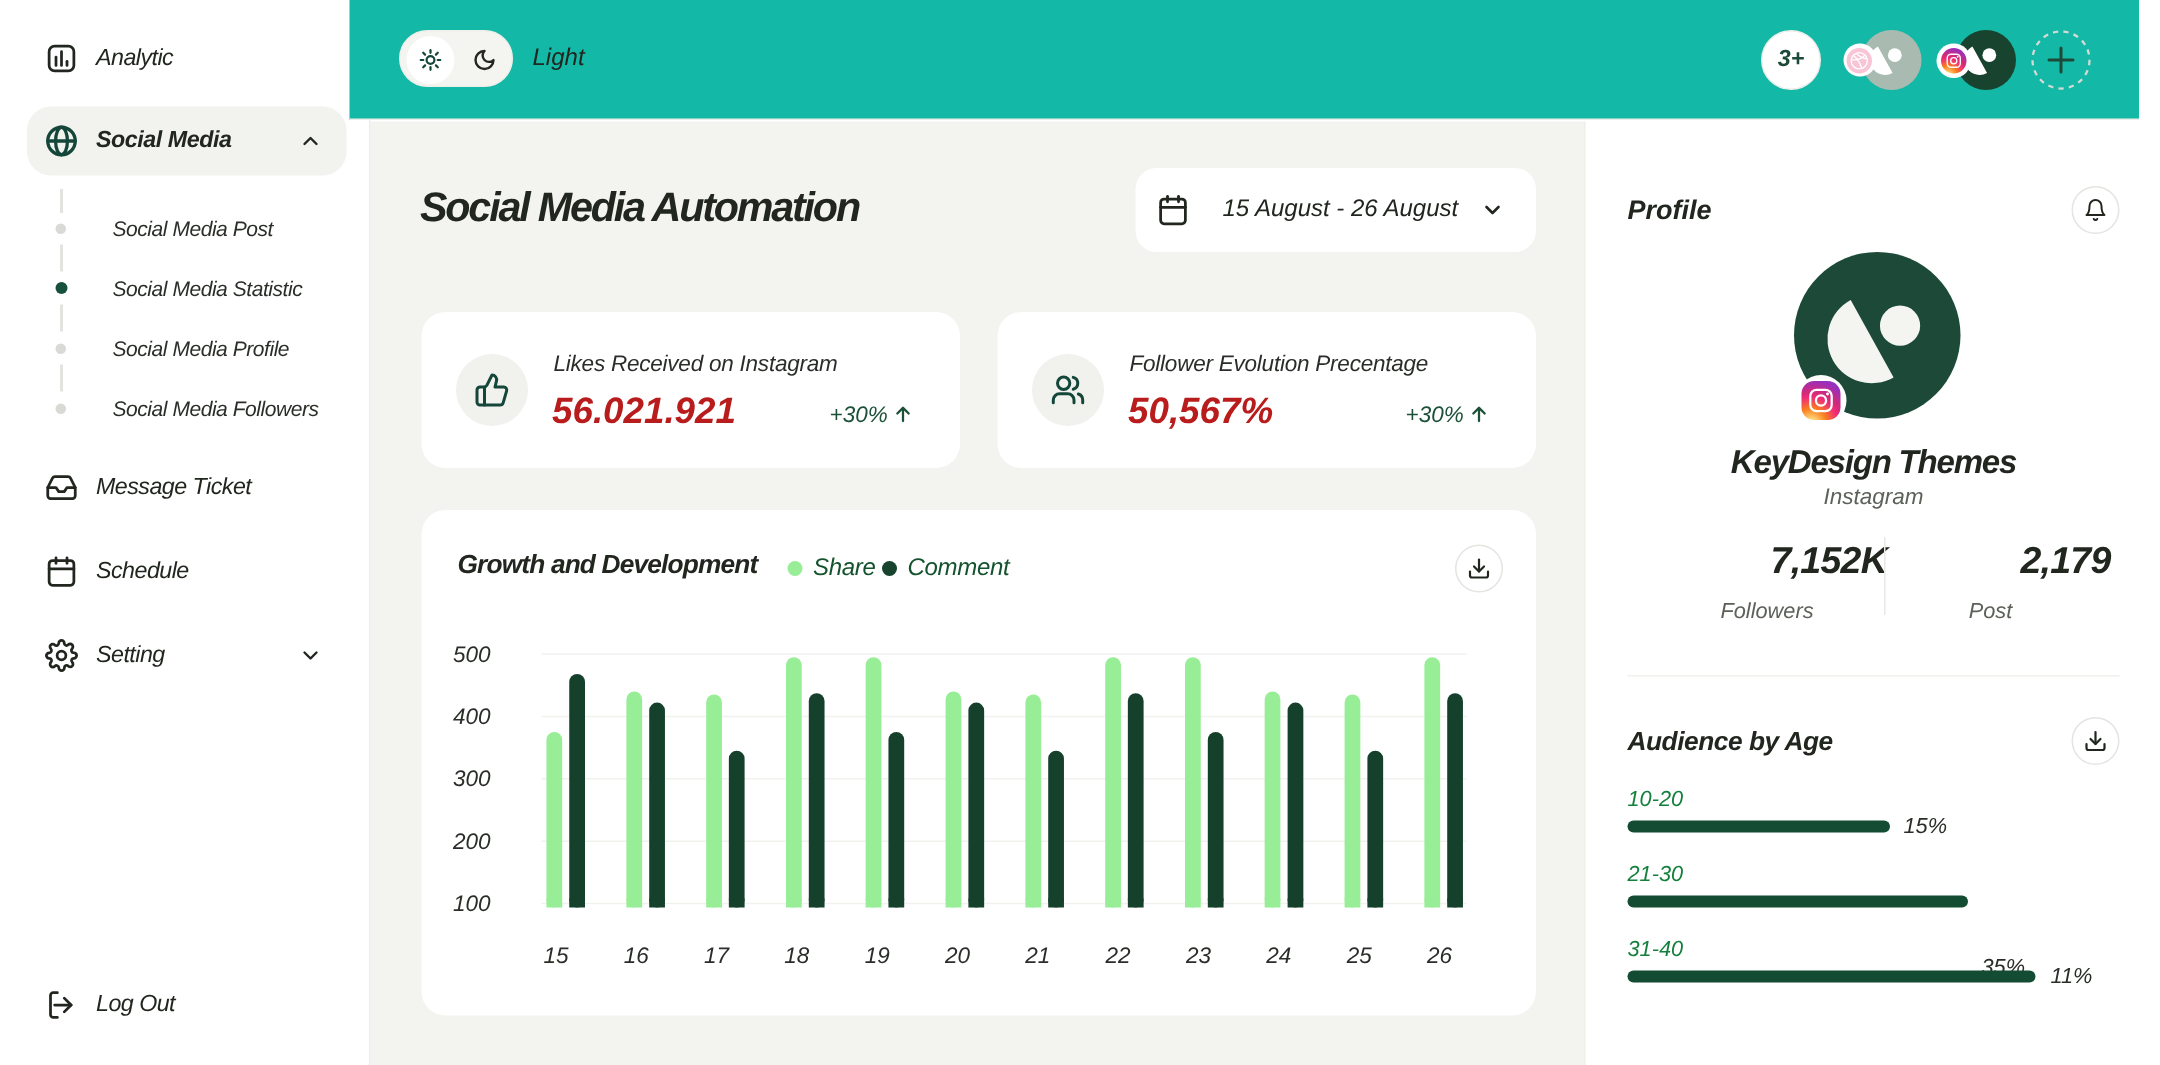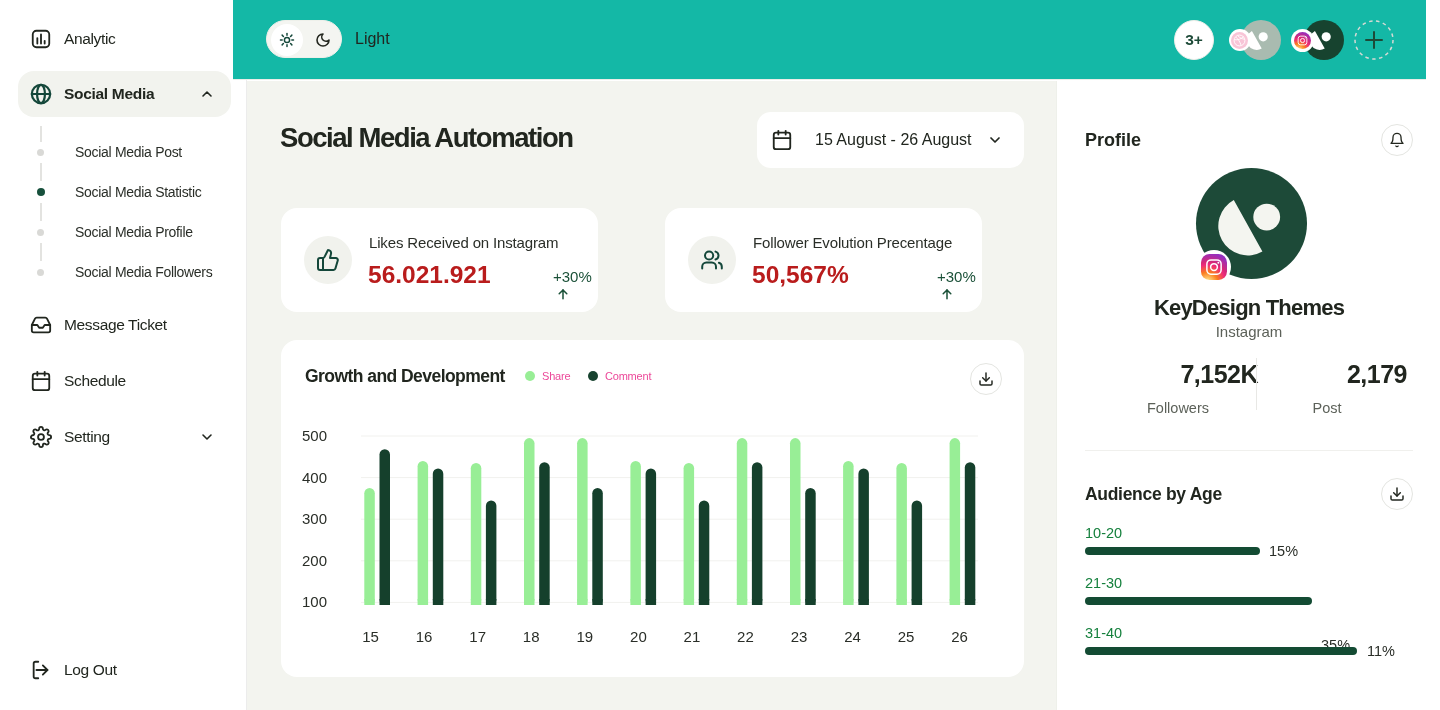--- a/index.html
+++ b/index.html
@@ -1,17 +1,17 @@
 <!DOCTYPE html>
 <html><head>
 <meta charset="utf-8">
 <style>
   * { margin:0; padding:0; box-sizing:border-box; }
   html,body { width:1440px; height:710px; font-family:"Liberation Sans", sans-serif; background:#fff; overflow:hidden; }
-  #page { position:relative; width:1440px; height:710px; background:#fff; }
+  #page { position:relative; width:1440px; height:710px; background:#fff;font-style:italic; }
 
   
   #sidebar { position:absolute; left:0; top:0; width:247px; height:710px; background:#fff; border-right:1px solid #ececec; }
   .navitem { position:absolute; left:0; width:247px; height:46px; color:#21261f; font-size:15.5px; letter-spacing:-0.35px; font-weight:500; }
   .navitem .ic { position:absolute; left:30px; top:50%; transform:translateY(-50%); width:22px; height:22px; }
   .navitem .lbl { position:absolute; left:64px; top:50%; transform:translateY(-50%); }
   .navitem .chev { position:absolute; right:32px; top:50%; transform:translateY(-50%); width:16px; height:16px; }
   #sm-active { position:absolute; left:18px; top:71px; width:213px; height:46px; background:#f2f3ee; border-radius:16px; }
   .subitem { position:absolute; left:0; width:247px; height:20px; color:#2a2e28; font-size:14px; letter-spacing:-0.3px; font-weight:400; }
   .subitem .dot { position:absolute; left:37px; top:50%; margin-top:-3.5px; width:7px; height:7px; border-radius:50%; background:#d9d9d6; }
@@ -30,30 +30,30 @@
   .hdr-circ { position:absolute; top:20px; width:40px; height:40px; border-radius:50%; }
 
   
   #main { position:absolute; left:247px; top:81px; width:809px; height:629px; background:#f3f4ef; }
   h1 { position:absolute; left:33px; top:41px; font-size:27.5px; font-weight:700; color:#21261f; letter-spacing:-1.45px; }
   #datecard { position:absolute; left:510px; top:31px; width:267px; height:56px; background:#fff; border-radius:14px; }
   #datecard .cal { position:absolute; left:14px; top:17px; width:22px; height:22px; }
   #datecard .txt { position:absolute; left:58px; top:19px; font-size:16px; color:#21261f; }
   #datecard .chev { position:absolute; right:21px; top:20px; width:16px; height:16px; }
 
-  .statcard { position:absolute; top:127px; width:317px; height:104px; background:#fff; border-radius:16px; }
+  .statcard { position:absolute; top:127px; width:359px; height:104px; background:#fff; border-radius:16px; }
   .statcard .iccirc { position:absolute; left:23px; top:28px; width:48px; height:48px; border-radius:50%; background:#f1f2ed; }
   .statcard .iccirc svg { position:absolute; left:12px; top:12px; width:24px; height:24px; }
   .statcard .t { position:absolute; left:88px; top:26px; font-size:15px; letter-spacing:-0.15px; color:#2a2e28; }
   .statcard .n { position:absolute; left:87px; top:53px; font-size:24.5px; font-weight:700; color:#b91c1c; }
   .statcard .pct { position:absolute; left:272px; top:60px; font-size:15px; font-weight:500; color:#1b5138; }
 
   #chartcard { position:absolute; left:34px; top:259px; width:743px; height:337px; background:#fff; border-radius:16px; }
   #chartcard .title { position:absolute; left:24px; top:26px; font-size:17.5px; letter-spacing:-0.55px; font-weight:700; color:#21261f; }
-  .legend { position:absolute; top:30px; font-size:11px; letter-spacing:-0.2px; color:#ec4899; }
+  .legend { position:absolute; top:30px; font-size:16px; letter-spacing:-0.2px; color:#14532d; }
   .legend .ld { display:inline-block; width:10px; height:10px; border-radius:50%; margin-right:7px; vertical-align:-1px; }
   .circbtn { position:absolute; width:32px; height:32px; border-radius:50%; background:#fff; border:1px solid #e4e5e1; }
   .circbtn svg { position:absolute; left:7px; top:7px; width:16px; height:16px; }
 
   
   #rpanel { position:absolute; left:1056px; top:81px; width:384px; height:629px; background:#fff; border-left:1px solid #eef0ea; }
   #rpanel .hdr { position:absolute; font-size:18px; font-weight:700; color:#21261f; }
   #avatar { position:absolute; left:139px; top:87px; width:111px; height:111px; border-radius:50%; background:#1d4a38; }
   .igbadge { position:absolute; border-radius:50%; background:#fff; }
   .igbadge .grad { position:absolute; border-radius:8px; background:radial-gradient(circle at 25% 110%, #ffdc80 8%, #fa7e1e 30%, #ee2a7b 52%, #d62976 60%, #962fbf 85%, #8a3ab9 100%); }

